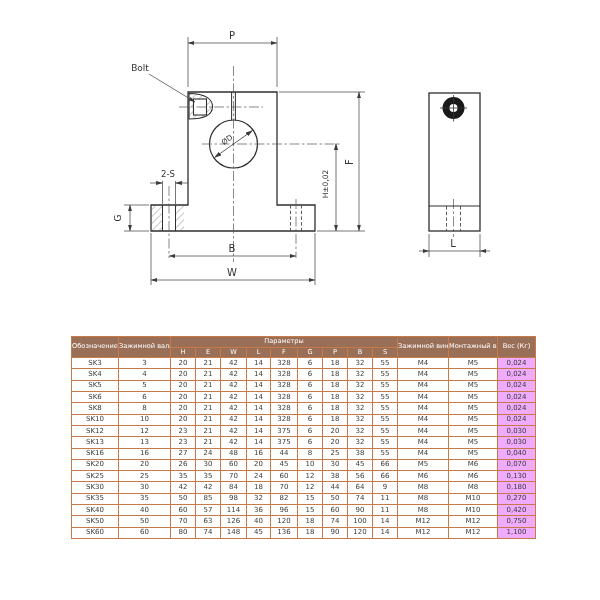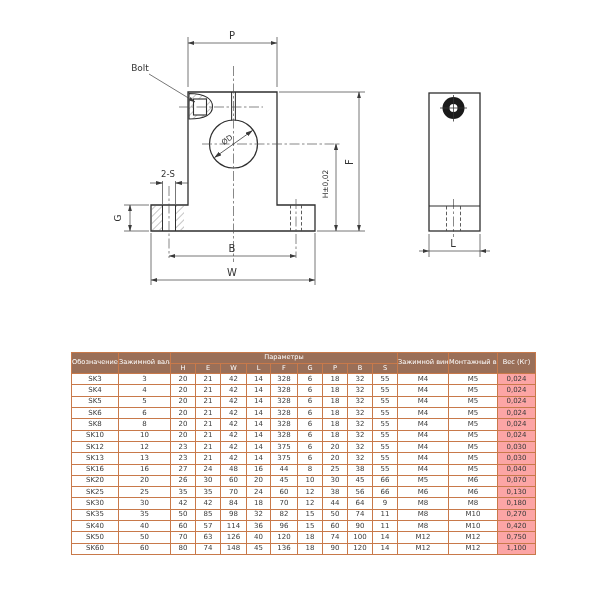--- a/index.html
+++ b/index.html
@@ -8,25 +8,25 @@
     --header-text:#ffffff;
     --cell-text:#3a3a3a;
     --line:#2f2f2f;
     --thin:#4a4a4a;
   }
   html,body{margin:0;padding:0;background:#ffffff;}
   body{width:600px;height:600px;position:relative;font-family:"DejaVu Sans","Liberation Sans",sans-serif;overflow:hidden;}
   .page{position:absolute;inset:0;width:600px;height:600px;background:#ffffff;}
   #drawing{position:absolute;left:0;top:0;}
   #drawing text{fill:#333;font-family:"DejaVu Sans","Liberation Sans",sans-serif;}
-  #spec-table{position:absolute;left:71px;top:352px;width:464px;border-collapse:collapse;table-layout:fixed;}
+  #spec-table{position:absolute;left:71px;top:336px;width:464px;border-collapse:collapse;table-layout:fixed;}
   #spec-table th,#spec-table td{border:1px solid var(--border);text-align:center;vertical-align:middle;padding:0;overflow:hidden;white-space:nowrap;}
   #spec-table thead th{background:var(--header-bg);color:var(--header-text);font-weight:normal;font-size:6.6px;line-height:1.15;padding:1px 0;}
   #spec-table tbody td{color:var(--cell-text);font-size:7px;line-height:1;height:10.3px;background:#ffffff;}
-  #spec-table tbody td.weight{background:#fca5a5;}
+  #spec-table tbody td.weight{background:#f0abfc;}
 </style>
 </head>
 <body>
 
 <div class="page">
 
   <svg id="drawing" width="600" height="350" viewBox="0 0 600 350">
     <defs>
       <pattern id="hatch" patternUnits="userSpaceOnUse" width="5" height="5" patternTransform="rotate(45)">
         <line x1="0" y1="0" x2="0" y2="5" stroke="#555" stroke-width="0.7"></line>

